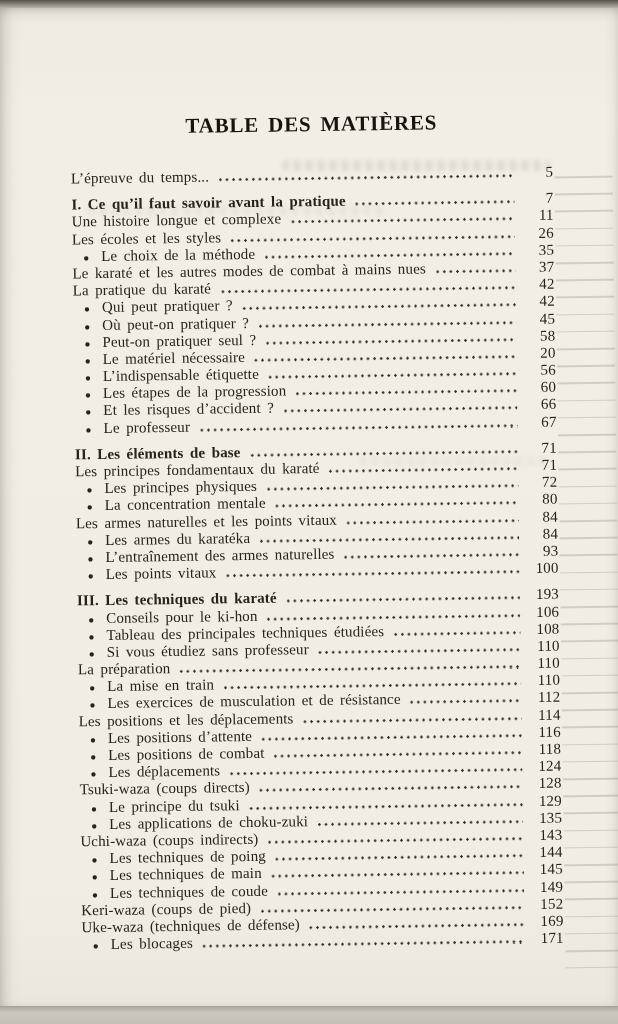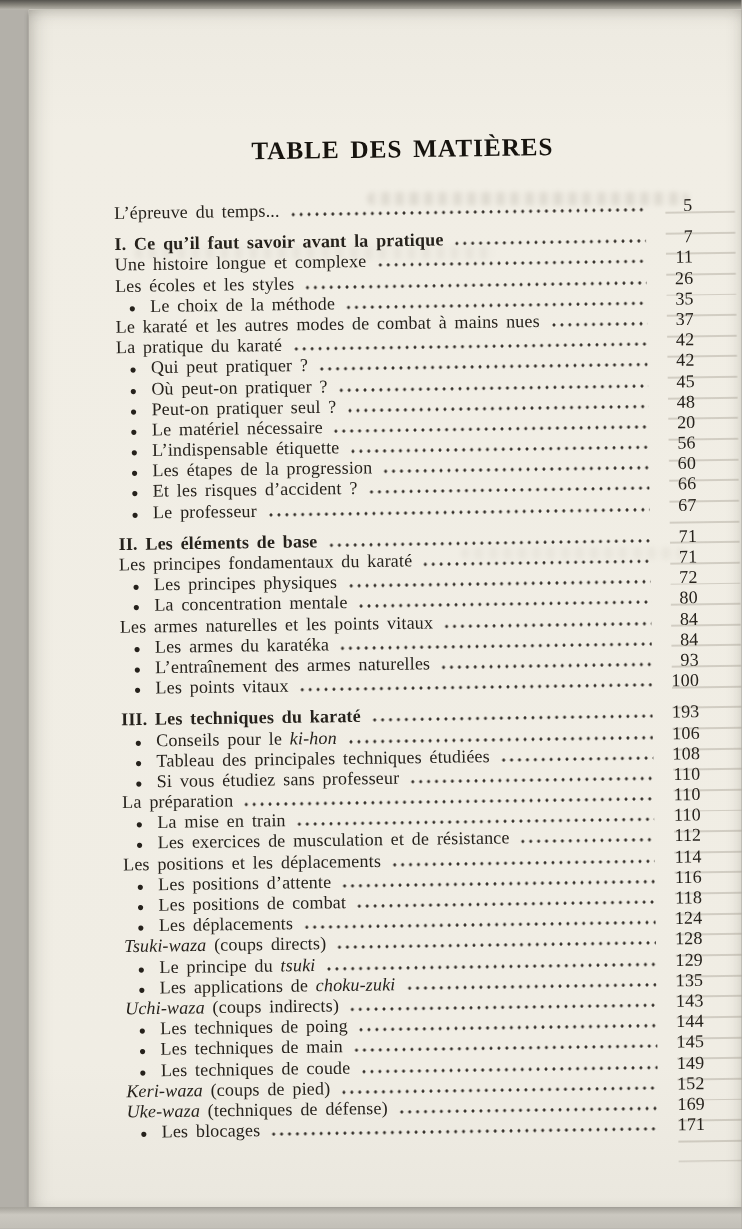--- a/index.html
+++ b/index.html
@@ -13,21 +13,20 @@
     background:linear-gradient(180deg,#55534e 0%,#8b887f 55%,#b9b6ad 100%);
   }
   .page {
     position:absolute; top:8px; left:0; right:0; bottom:18px;
     background:linear-gradient(180deg,#edeae1 0%,#f1eee5 10%,#f0ede4 88%,#eae7de 100%);
     box-shadow:
       inset 12px 0 18px -12px rgba(92,88,80,.45),
       inset -8px 0 14px -10px rgba(92,88,80,.30),
       inset 0 10px 14px -10px rgba(92,88,80,.35),
       0 3px 4px rgba(60,56,50,.45);
-    margin-left: 24px;
   }
   .bottom-strip {
     position:absolute; bottom:0; left:0; right:0; height:18px;
     background:linear-gradient(180deg,#a5a29a 0%,#cbc8c0 35%,#c2bfb7 100%);
   }
   
   .ghost {
     position:absolute; border-radius:5px; filter:blur(2px); pointer-events:none;
     background:repeating-linear-gradient(90deg,
       rgba(128,120,106,.38) 0 6px, rgba(128,120,106,.06) 6px 12px);
@@ -56,21 +55,21 @@
     display:flex; align-items:baseline;
     font-size:15px; line-height:17.2px; height:17.2px;
     word-spacing:2.5px; letter-spacing:.15px; white-space:nowrap;
   }
   .toc-row.bold .label { font-weight:bold; }
   .toc-row.gap { margin-top:9px; }
   .bullet-cell {
     flex:0 0 29px; box-sizing:border-box; padding-left:11px;
     font-size:10px; letter-spacing:0;
   }
-  .label .it { font-style:italic; }
+  .label .it { }
   .leader {
     flex:1 1 auto; height:3px; margin:0 5px 0 8px;
     background-image:radial-gradient(circle, #35302a 1.05px, rgba(53,48,42,0) 1.45px);
     background-size:6.6px 3px; background-repeat:repeat-x; background-position:0 50%;
   }
   .pagenum { flex:0 0 34px; text-align:right; font-weight:normal; }
 </style>
 </head>
 <body>
 
@@ -130,21 +129,21 @@
         <div class="toc-row">
           <span class="bullet-cell">●</span>
           <span class="label"><span>Où peut-on pratiquer ?</span></span>
           <span class="leader"></span>
           <span class="pagenum">45</span>
         </div>
         <div class="toc-row">
           <span class="bullet-cell">●</span>
           <span class="label"><span>Peut-on pratiquer seul ?</span></span>
           <span class="leader"></span>
-          <span class="pagenum">48</span>
+          <span class="pagenum">58</span>
         </div>
         <div class="toc-row">
           <span class="bullet-cell">●</span>
           <span class="label"><span>Le matériel nécessaire</span></span>
           <span class="leader"></span>
           <span class="pagenum">20</span>
         </div>
         <div class="toc-row">
           <span class="bullet-cell">●</span>
           <span class="label"><span>L’indispensable étiquette</span></span>

